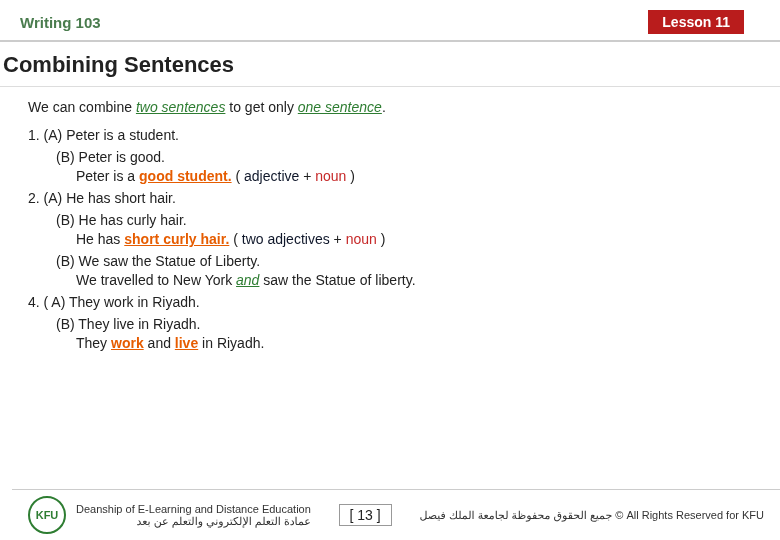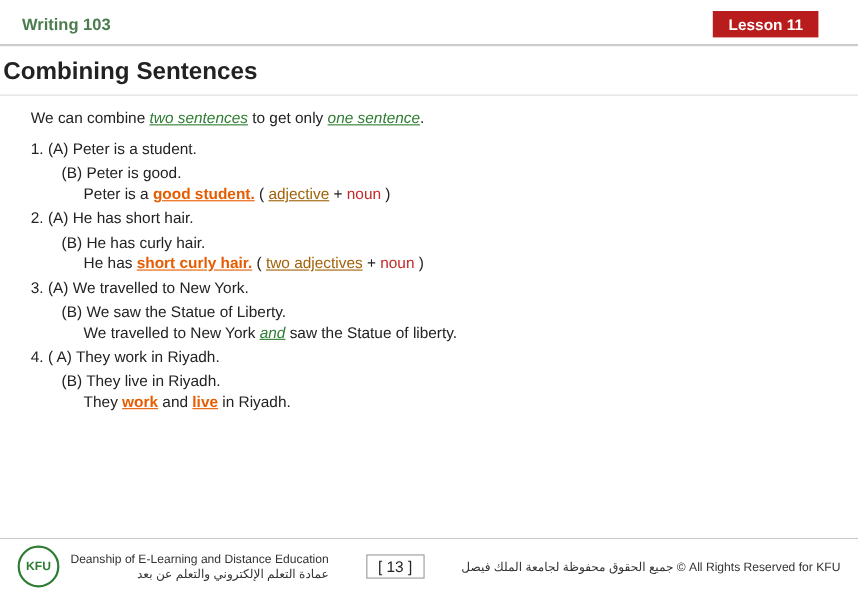--- a/index.html
+++ b/index.html
@@ -49,21 +49,21 @@
       color: #222;
     }
 
     .intro-line {
       margin-bottom: 12px;
       font-size: 14px;
     }
 
     .green { color: #2e7d32; text-decoration: underline; font-style: italic; }
     .orange { color: #e65c00; font-weight: bold; }
-    .blue { color: #a16207; text-decoration: underline; }
+    .blue { color: #0f172a; }
     .red { color: #c62828; }
     .underline { text-decoration: underline; }
 
     .item {
       margin-bottom: 6px;
     }
     .item-number {
       font-size: 14px;
     }
     .sub-item-b {
@@ -72,21 +72,21 @@
     }
     .combined {
       margin-left: 48px;
       margin-bottom: 6px;
     }
 
     
     .footer {
       position: absolute;
       bottom: 0;
-      left: 0;
+      left: 12px;
       right: 0;
       display: flex;
       align-items: center;
       justify-content: space-between;
       padding: 6px 16px;
       border-top: 1px solid #ccc;
       background: #fff;
     }
     .footer-left {
       display: flex;
@@ -154,24 +154,20 @@
     <span class="item-number">2.</span>
     <span>(A) He has short hair.</span>
   </div>
   <div class="sub-item-b">
     <span>(B) He has curly hair.</span>
   </div>
   <div class="combined">
     <span>He has </span><span class="orange underline">short curly hair.</span><span> ( </span><span class="blue">two adjectives</span><span> + </span><span class="red">noun</span><span> )</span>
   </div>
 
-  <div class="item">
-    <span class="item-number">3.</span>
-    <span>(A) We travelled to New York.</span>
-  </div>
   <div class="sub-item-b">
     <span>(B) We saw the Statue of Liberty.</span>
   </div>
   <div class="combined">
     <span>We travelled to New York </span><span class="green">and</span><span> saw the Statue of liberty.</span>
   </div>
 
   <div class="item">
     <span class="item-number">4.</span>
     <span>( A) They work in Riyadh.</span>

